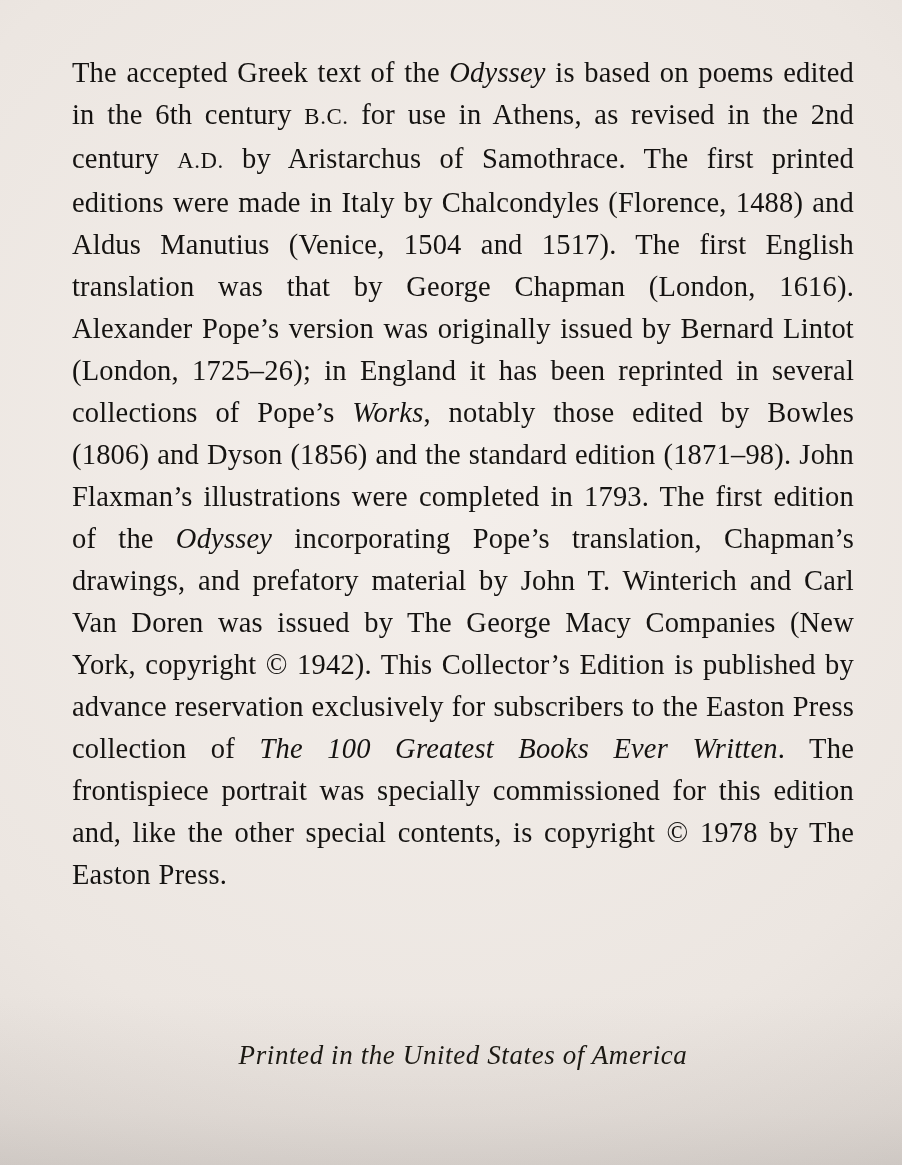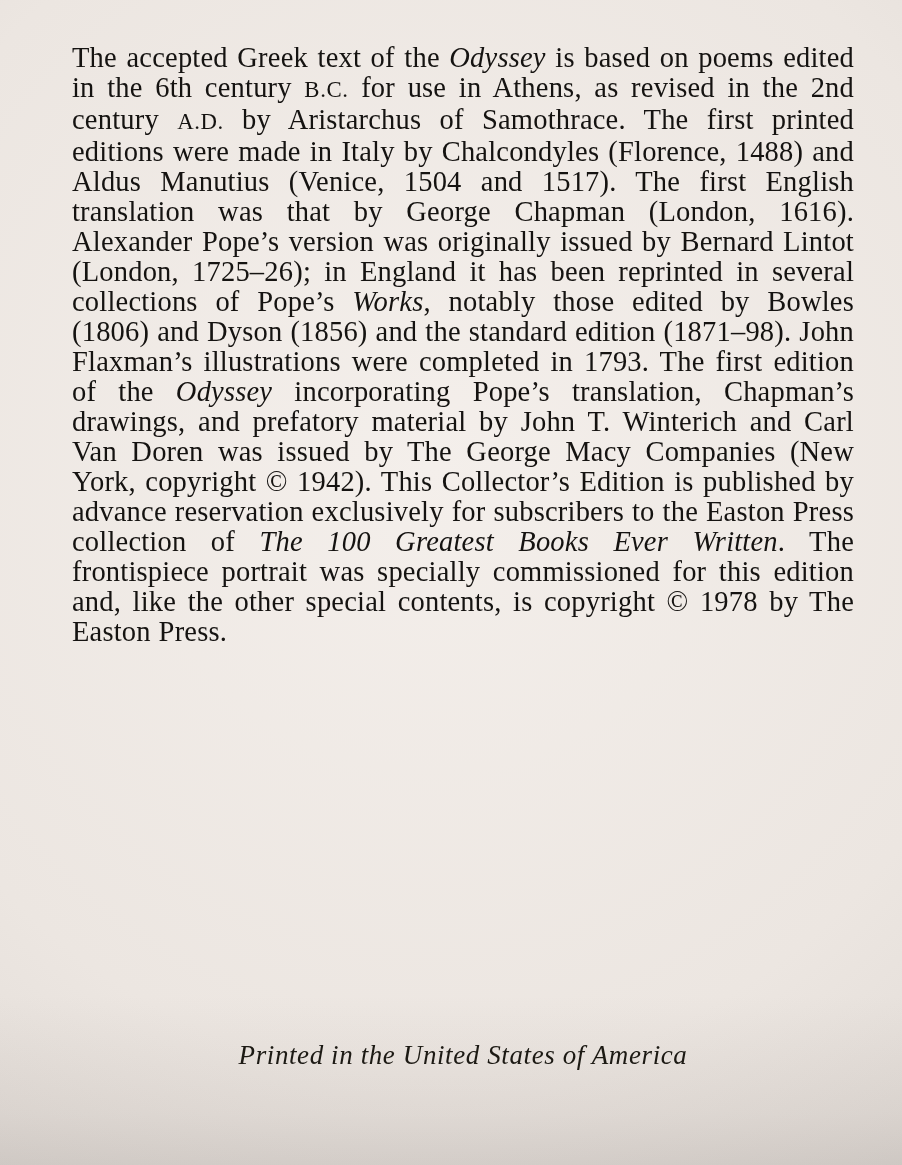--- a/index.html
+++ b/index.html
@@ -29,27 +29,27 @@
     content: "";
     position: absolute;
     left: 0; right: 0; bottom: 0;
     height: 170px;
     background: linear-gradient(to bottom, rgba(120,110,105,0.0) 0%, rgba(120,110,105,0.10) 70%, rgba(100,92,88,0.16) 100%);
     pointer-events: none;
   }
   .text-block {
     position: absolute;
     left: 72px;
-    top: 43px;
+    top: 52px;
     width: 782px;
     text-align: justify;
     text-justify: inter-word;
     color: #151311;
     font-size: 28.5px;
-    line-height: 30px;
+    line-height: 42px;
     letter-spacing: 0.2px;
     word-spacing: 0.5px;
   }
   .text-block p {
     margin: 0;
     text-align: justify;
   }
   em, .ital {
     font-style: italic;
   }

